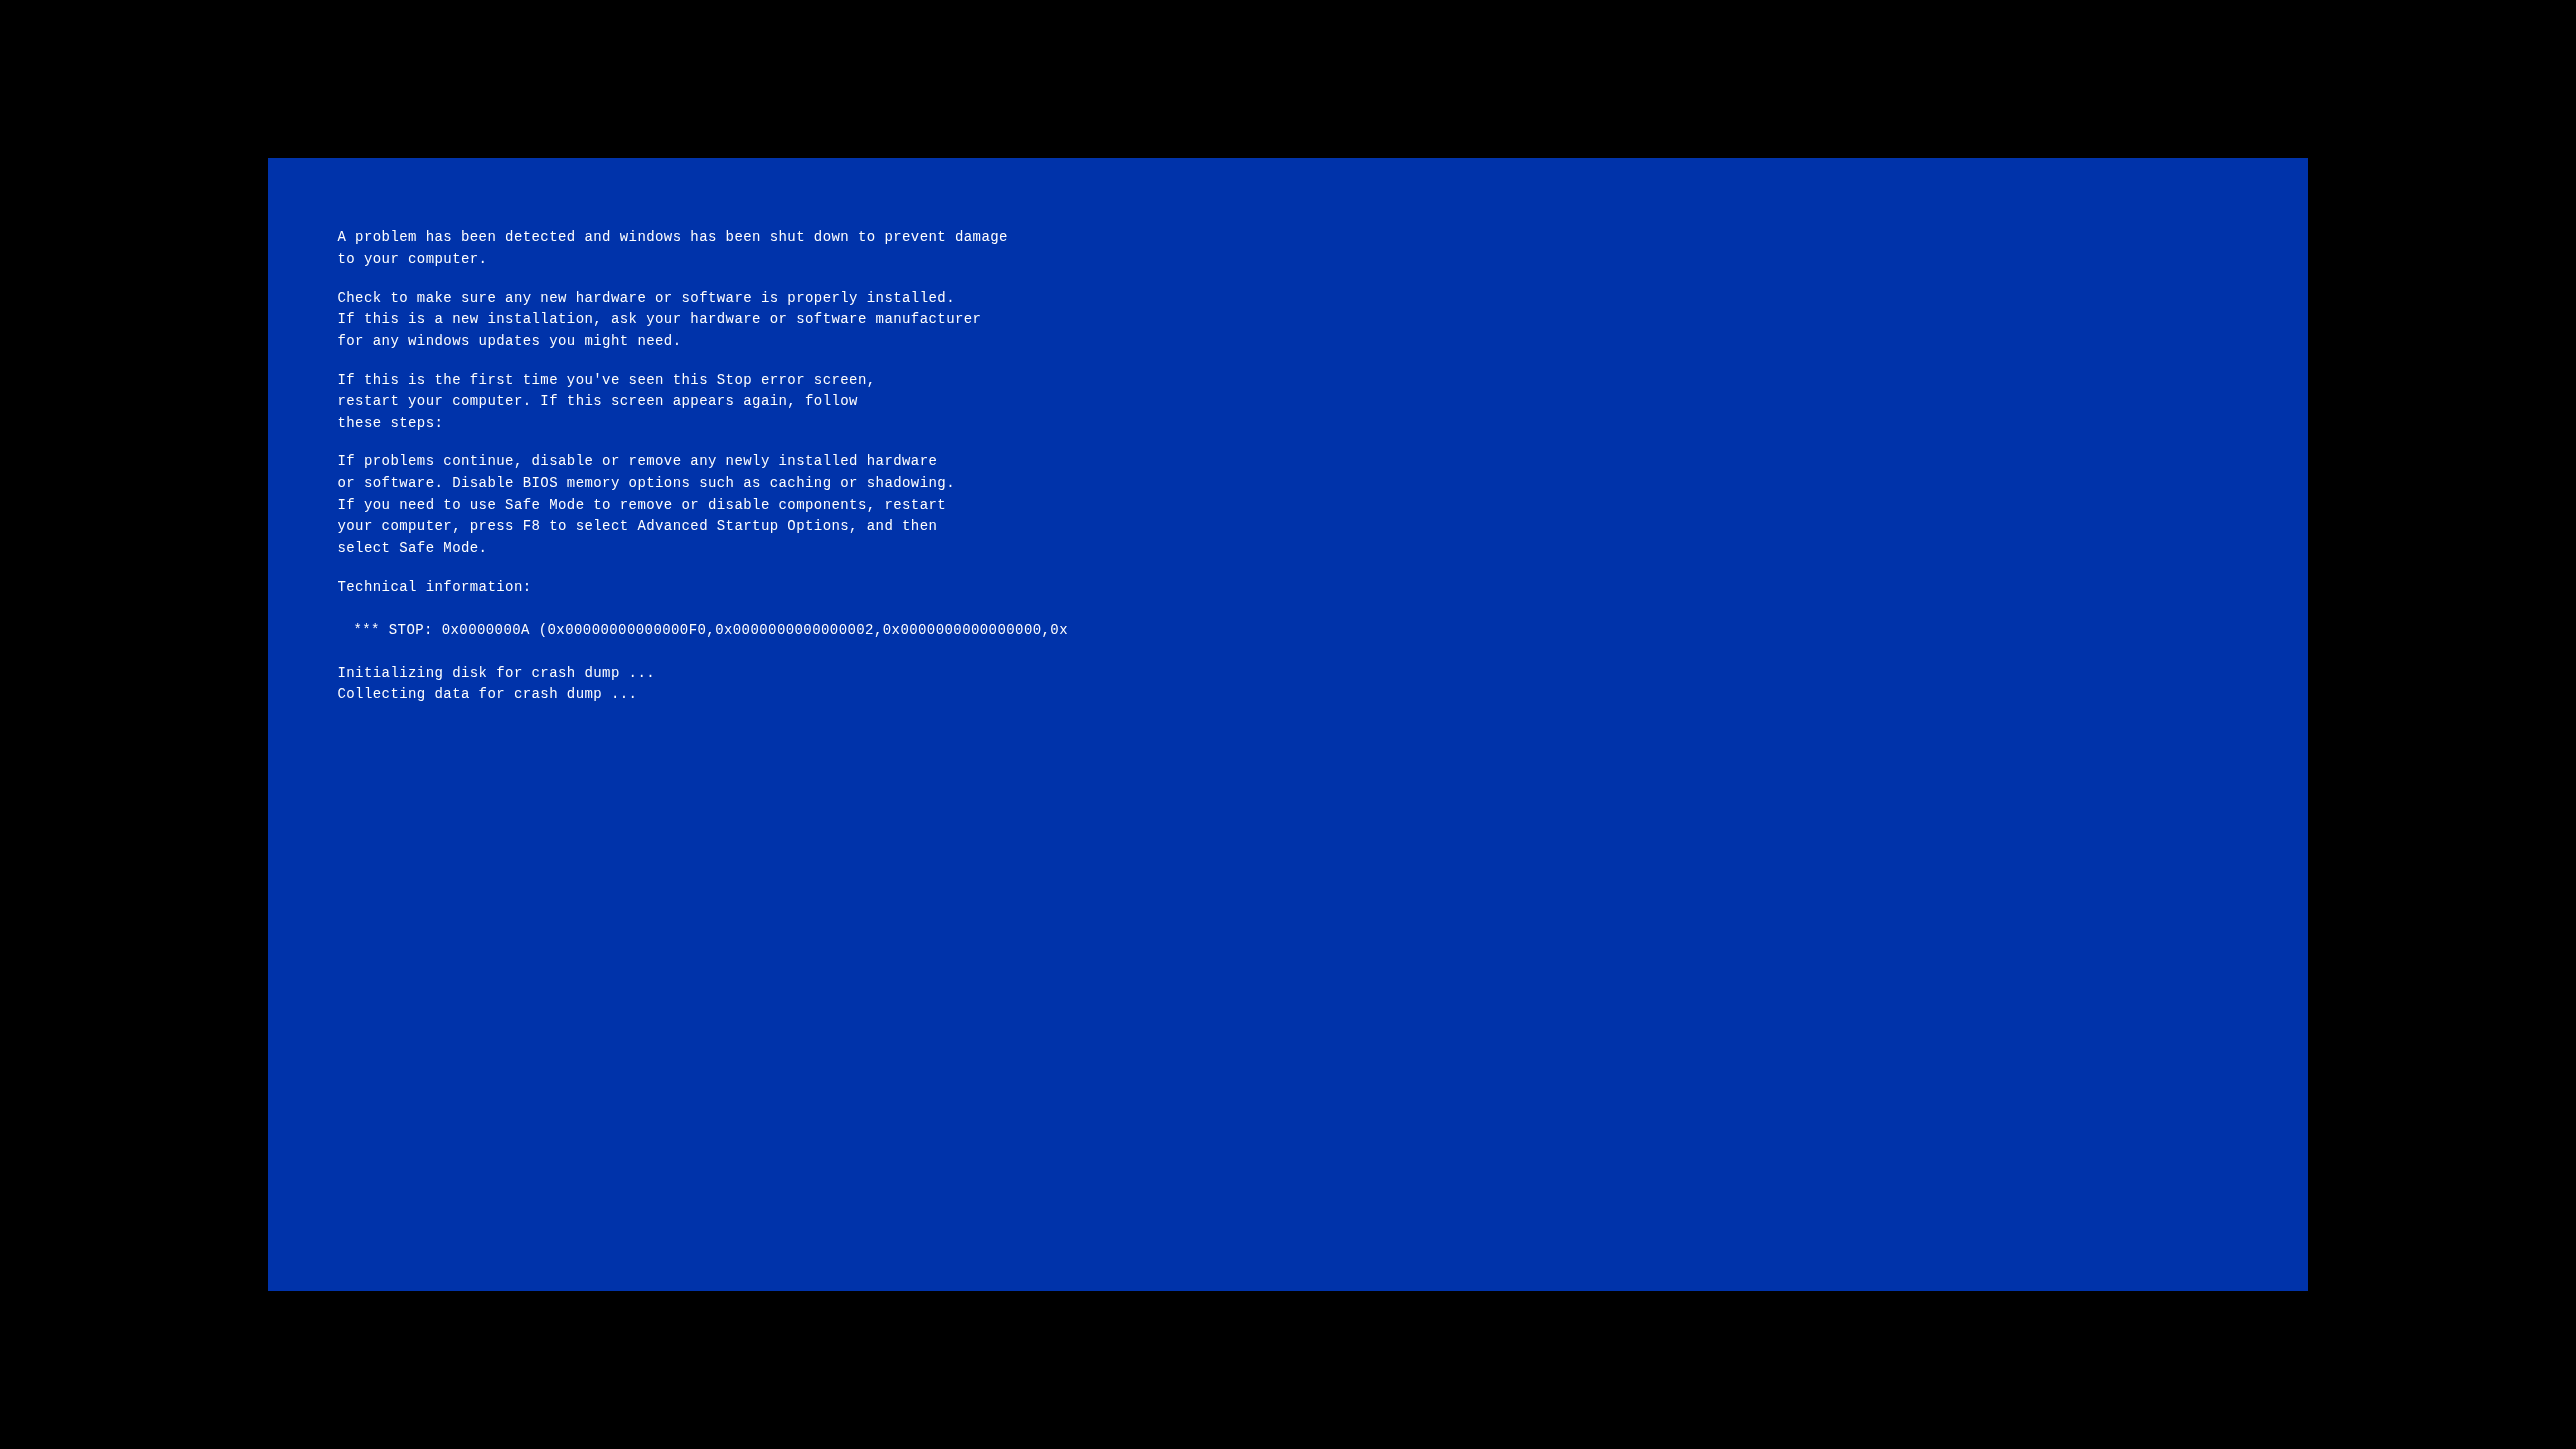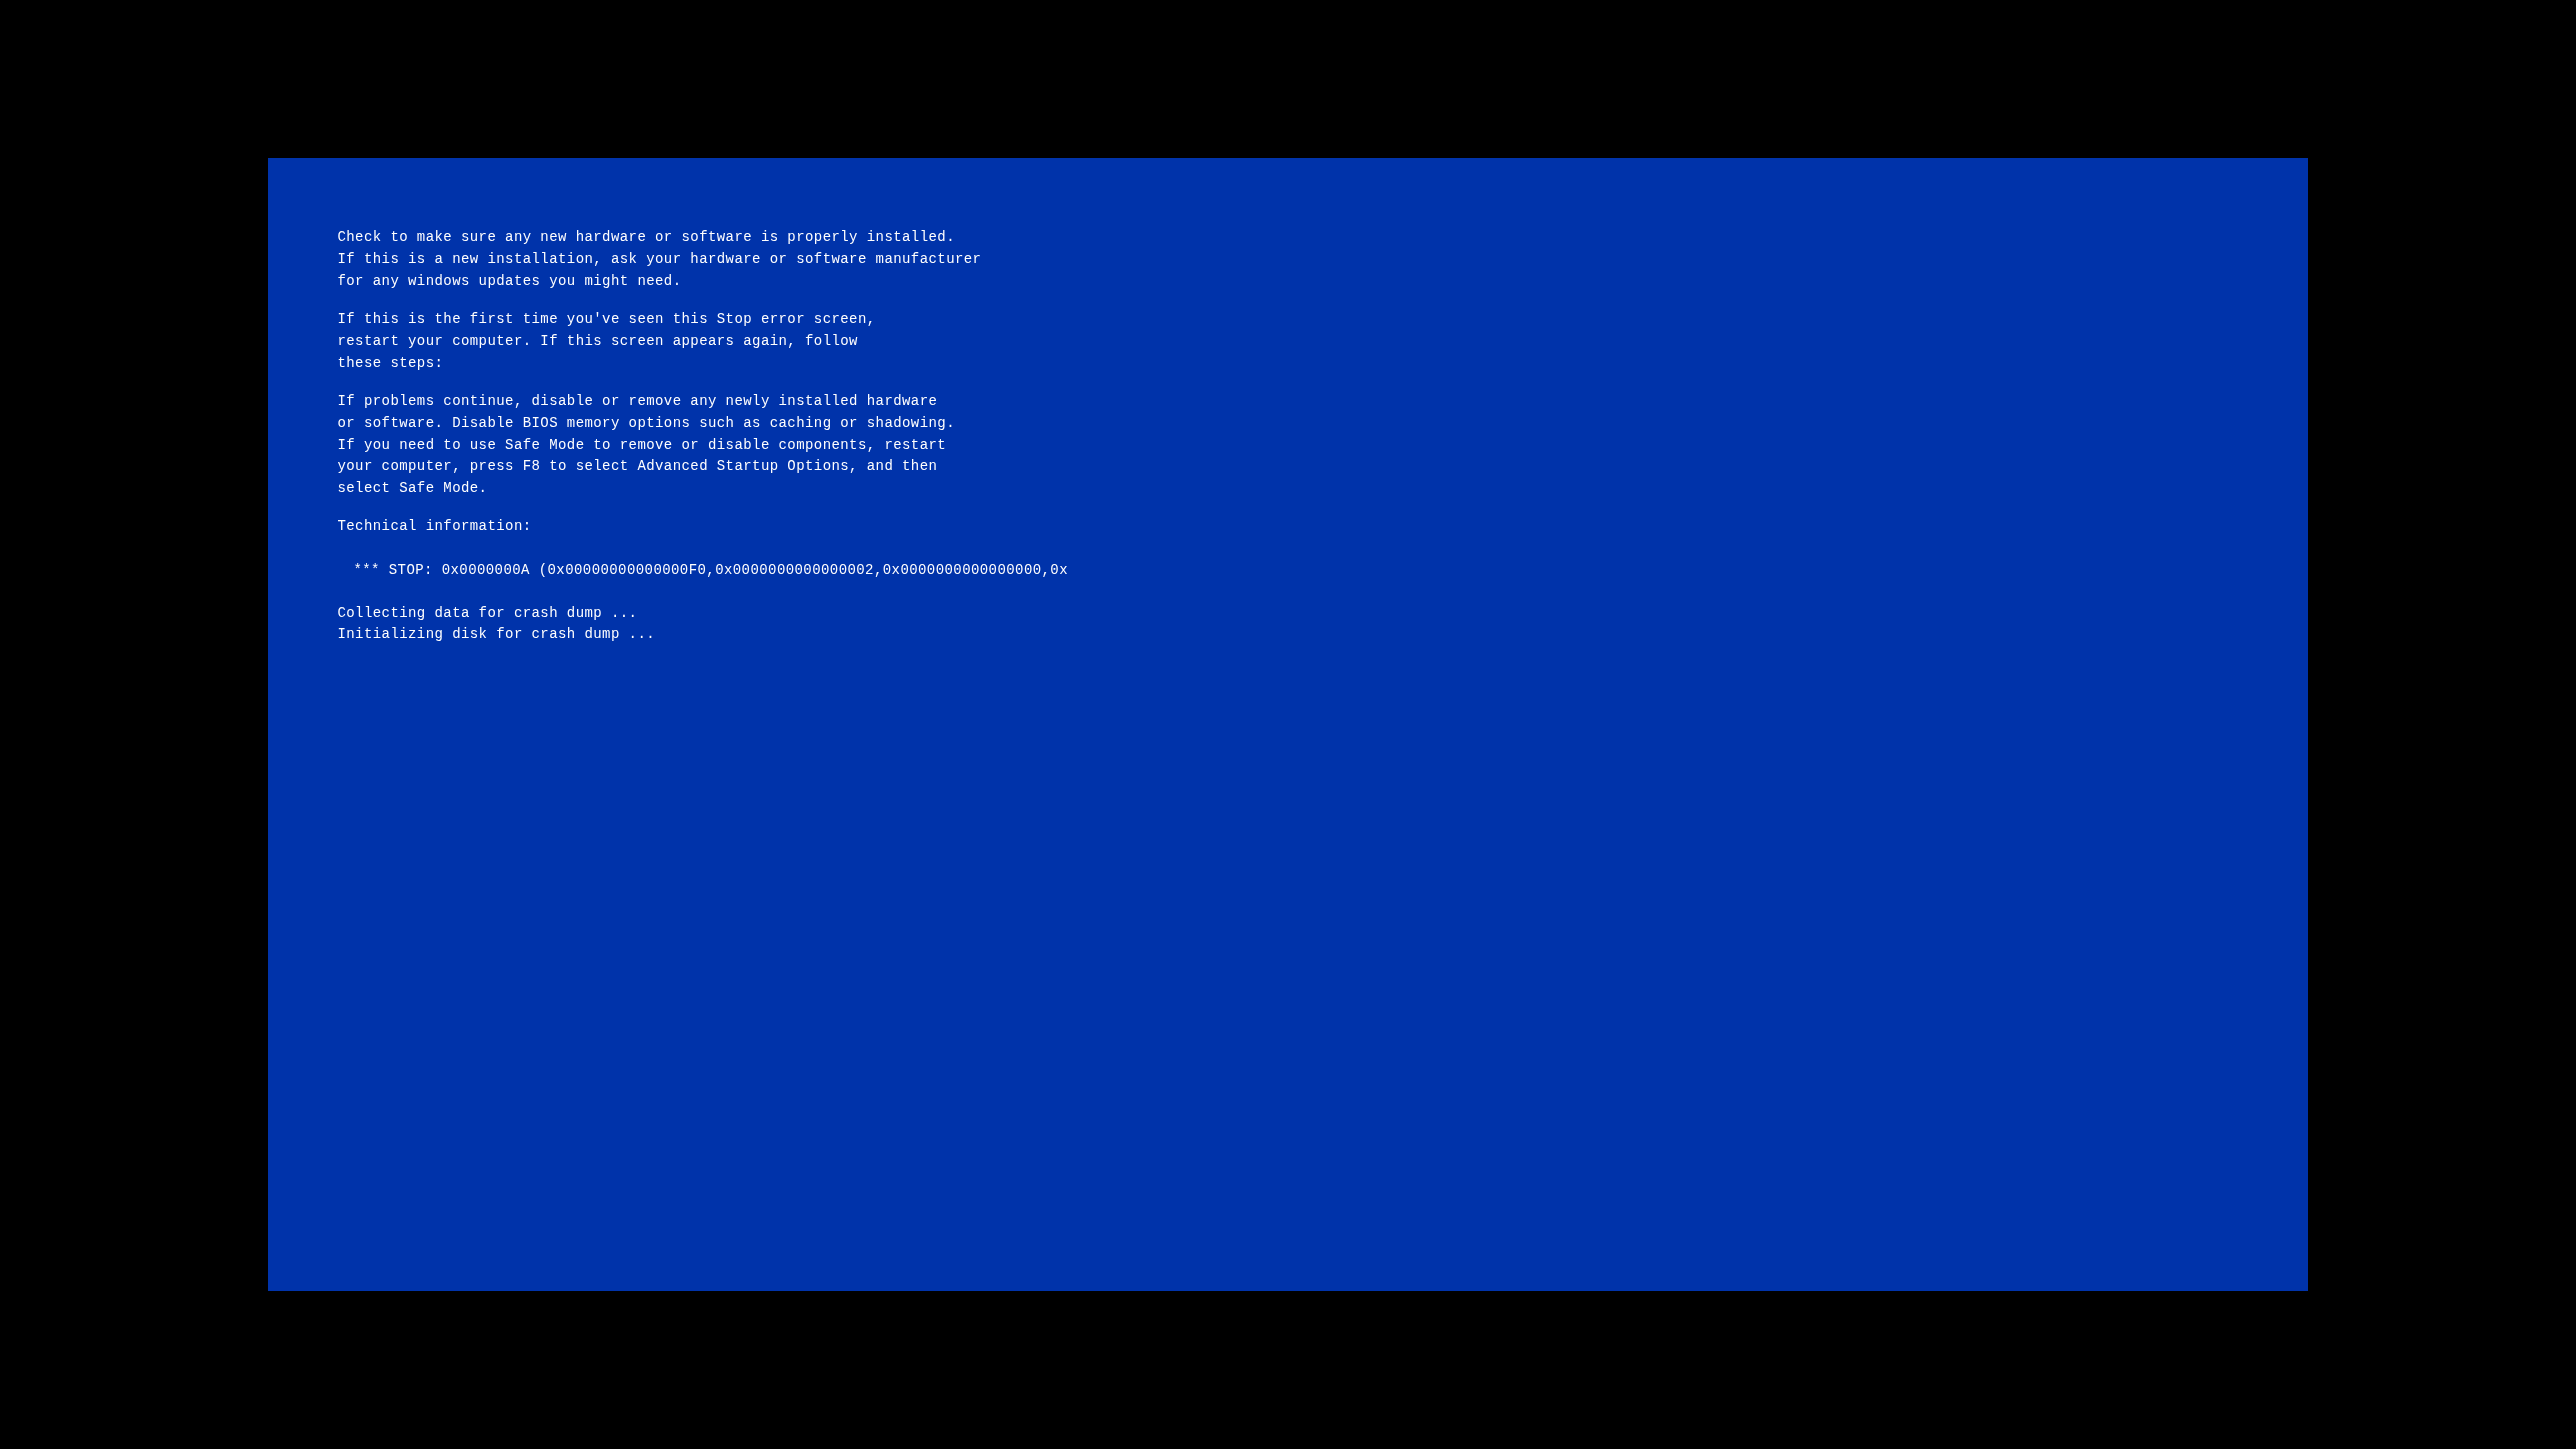--- a/index.html
+++ b/index.html
@@ -49,20 +49,24 @@
       margin-bottom: 1.2em;
       font-size: clamp(8.7px, 1.4vw, 16px);
     }
   </style>
 </head>
 <body>
 
 <div class="screen-wrapper">
   <div class="bsod-screen">
 
+    <div class="section">
+      <div>A problem has been detected and windows has been shut down to prevent damage</div>
+      <div>to your computer.</div>
+    </div>
 
 
     <div class="section">
       <div style="white-space: pre-line;">Check to make sure any new hardware or software is properly installed.
 If this is a new installation, ask your hardware or software manufacturer
 for any windows updates you might need.</div>
     </div>
 
     <div class="section">
       <div style="white-space: pre-line;">If this is the first time you've seen this Stop error screen,
@@ -78,19 +82,19 @@
 select Safe Mode.</div>
     </div>
 
     <div class="section">
       <div>Technical information:</div>
       <br>
       <div style="white-space: pre-wrap; word-break: break-all; margin-left: 16px;">*** STOP: 0x0000000A (0x00000000000000F0,0x0000000000000002,0x0000000000000000,0x</div>
     </div>
 
     <div class="section" style="margin-top: 1.5em;">
+      <div>Initializing disk for crash dump ...</div>
       <div>Collecting data for crash dump ...</div>
-      <div>Initializing disk for crash dump ...</div>
     </div>
 
   </div>
 </div>
 
 
 </body></html>

